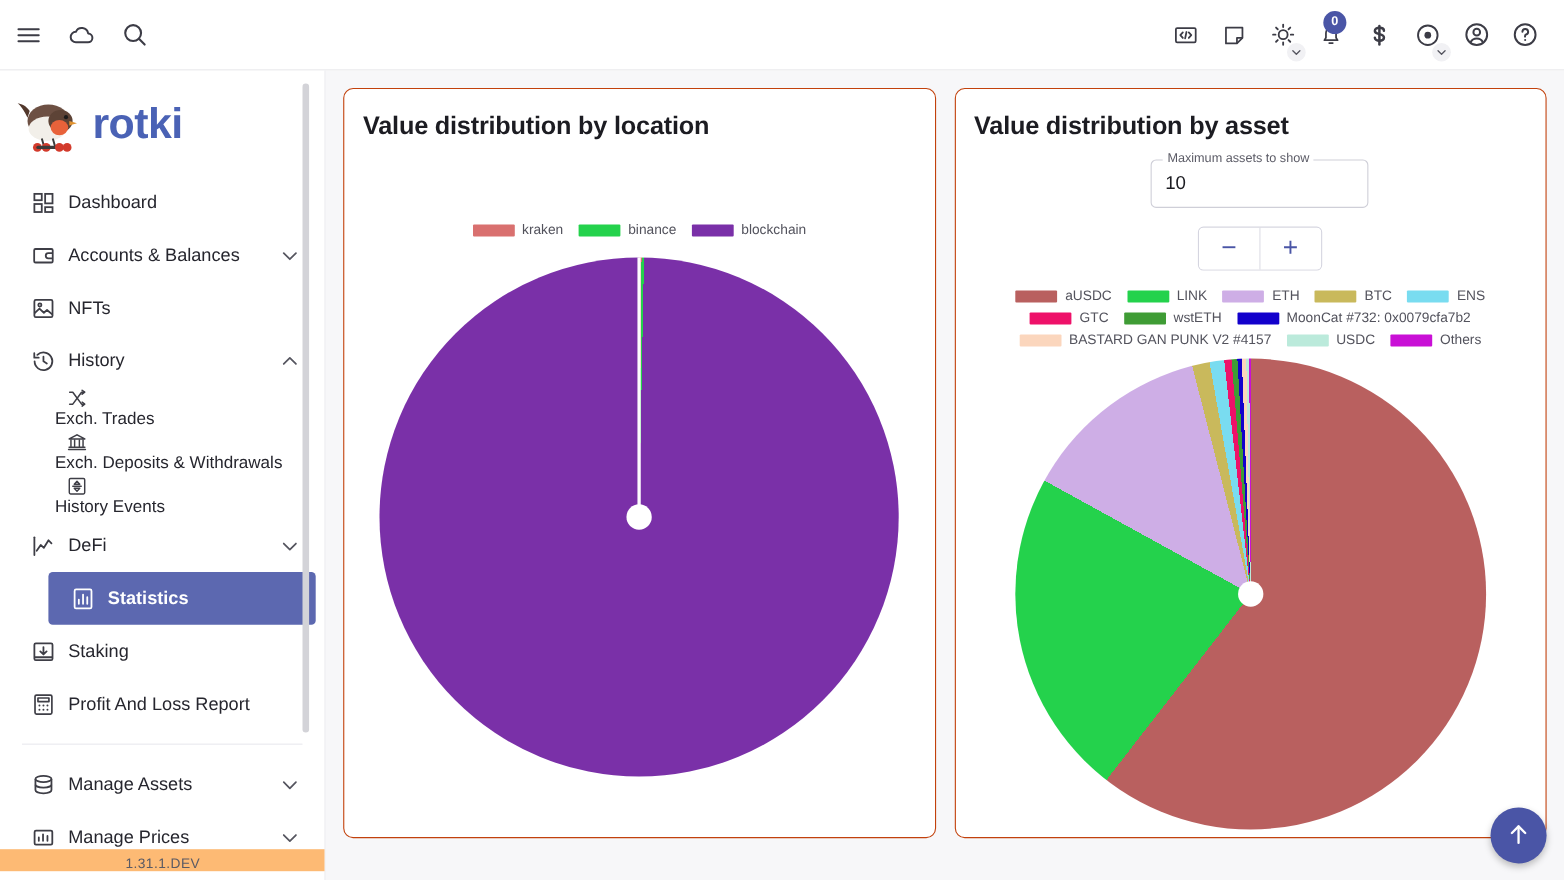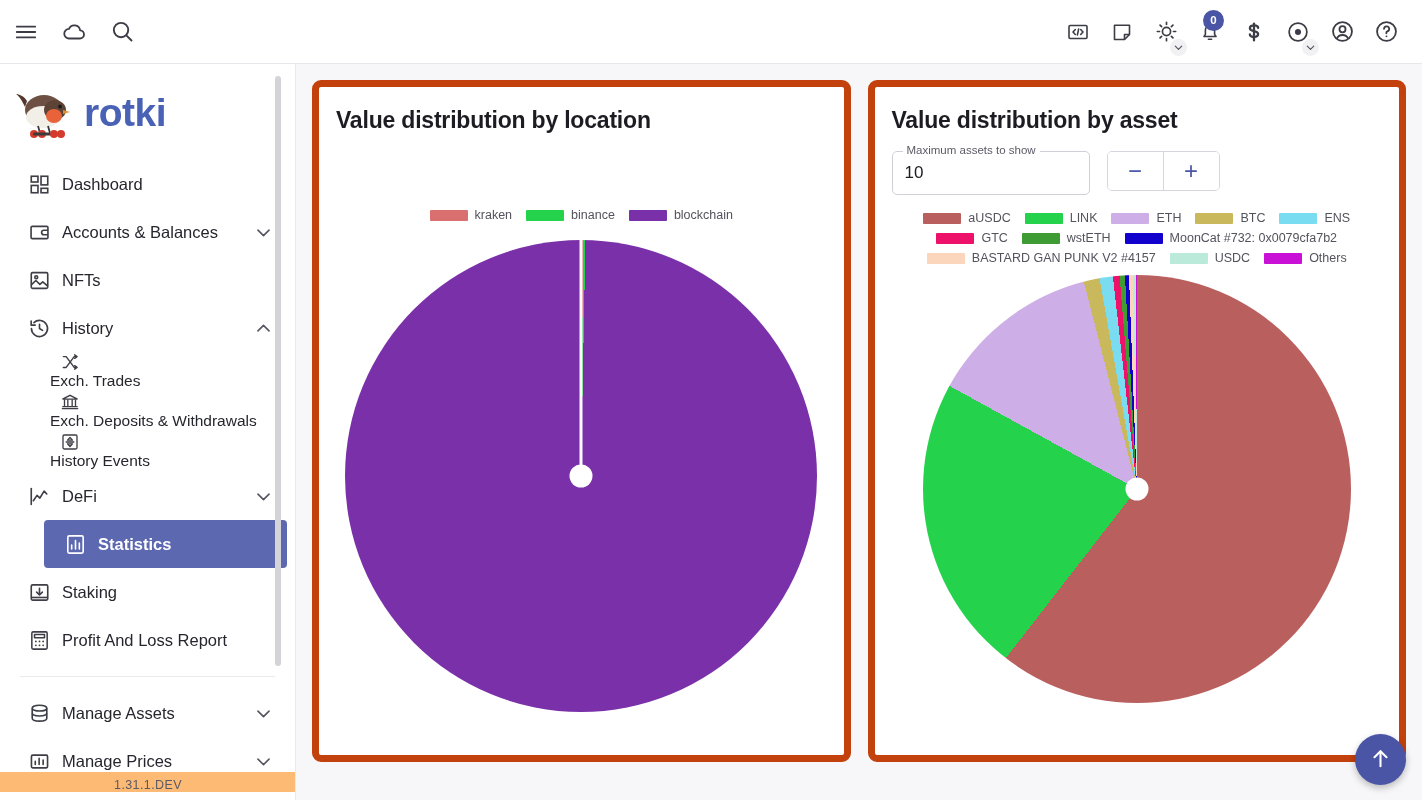--- a/index.html
+++ b/index.html
@@ -105,21 +105,21 @@
   
   .main {
     position: absolute; top: 64px; left: 296px;
     width: 1126px; height: 736px;
     background: #f7f7f9;
     padding: 16px 16px 0 16px;
     display: flex; gap: 17px;
   }
   .card {
     background: #ffffff;
-    border: 7px solid #c2410c;
+    border: 1px solid #c2410c;
     border-radius: 9px;
     flex: 1;
     height: 682px;
     position: relative;
     overflow: hidden;
   }
   .card-title {
     font-size: 23px; font-weight: 700; color: #1c1c22;
     padding: 20px 0 0 17px;
     letter-spacing: -0.2px;
@@ -145,22 +145,23 @@
     left: 50%; top: 50%; transform: translate(-50%,-50%);
   }
   .pie-seam {
     position: absolute; left: 50%; top: 0; width: 3px;
     transform: translateX(-50%);
     background: #fdfbfd;
   }
 
   
   .field-row {
-    display: flex; align-items: flex-start; gap: 17px;
+    display: flex; align-items: center; gap: 17px;
     padding: 17px 0 0 17px;
+    flex-direction: column;
   }
   .outlined {
     position: relative; width: 198px; height: 44px;
     border: 1px solid #cfcfd8; border-radius: 5px;
     display: flex; align-items: center;
   }
   .outlined .flabel {
     position: absolute; top: -8px; left: 10px;
     background: #fff; padding: 0 4px;
     font-size: 11.5px; color: #5b5b66;

